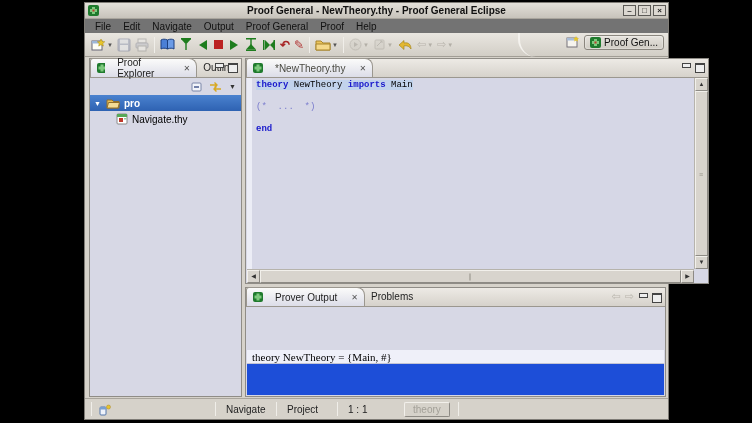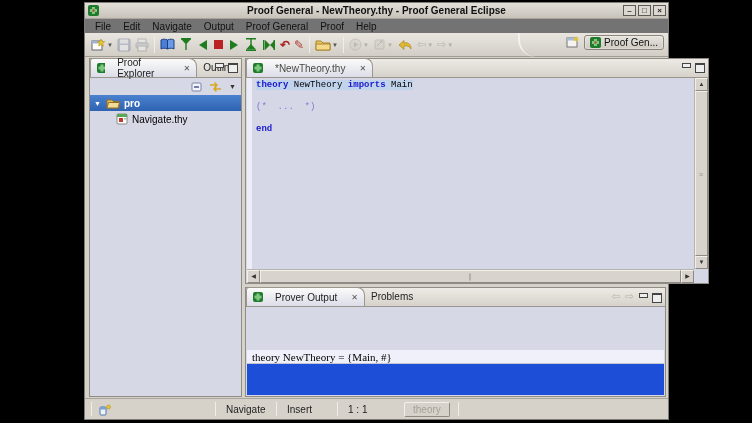--- a/index.html
+++ b/index.html
@@ -440,21 +440,21 @@
         <svg width="13" height="13">
             <rect x="2" y="4" width="6" height="8" rx="1" fill="#eef2fa" stroke="#5577aa"></rect>
             <rect x="2" y="4" width="6" height="2.5" fill="#7aa0d0"></rect>
             <circle cx="10.5" cy="4" r="2" fill="#e7c52c" stroke="#a8852c" stroke-width=".5"></circle>
           </svg>
       </span>
       <span style="flex:0 0 98px;"></span>
       <span class="sb-sep"></span>
       <span class="sb-field">Navigate</span>
       <span class="sb-sep"></span>
-      <span class="sb-field">Insert</span>
+      <span class="sb-field">Project</span>
       <span class="sb-sep"></span>
       <span class="sb-field">1 : 1</span>
       <span class="mode-btn">theory</span>
       <span class="sb-sep" style="margin-left:8px;"></span>
     </div>
 
   </div>
 </div>
 
 </body></html>

